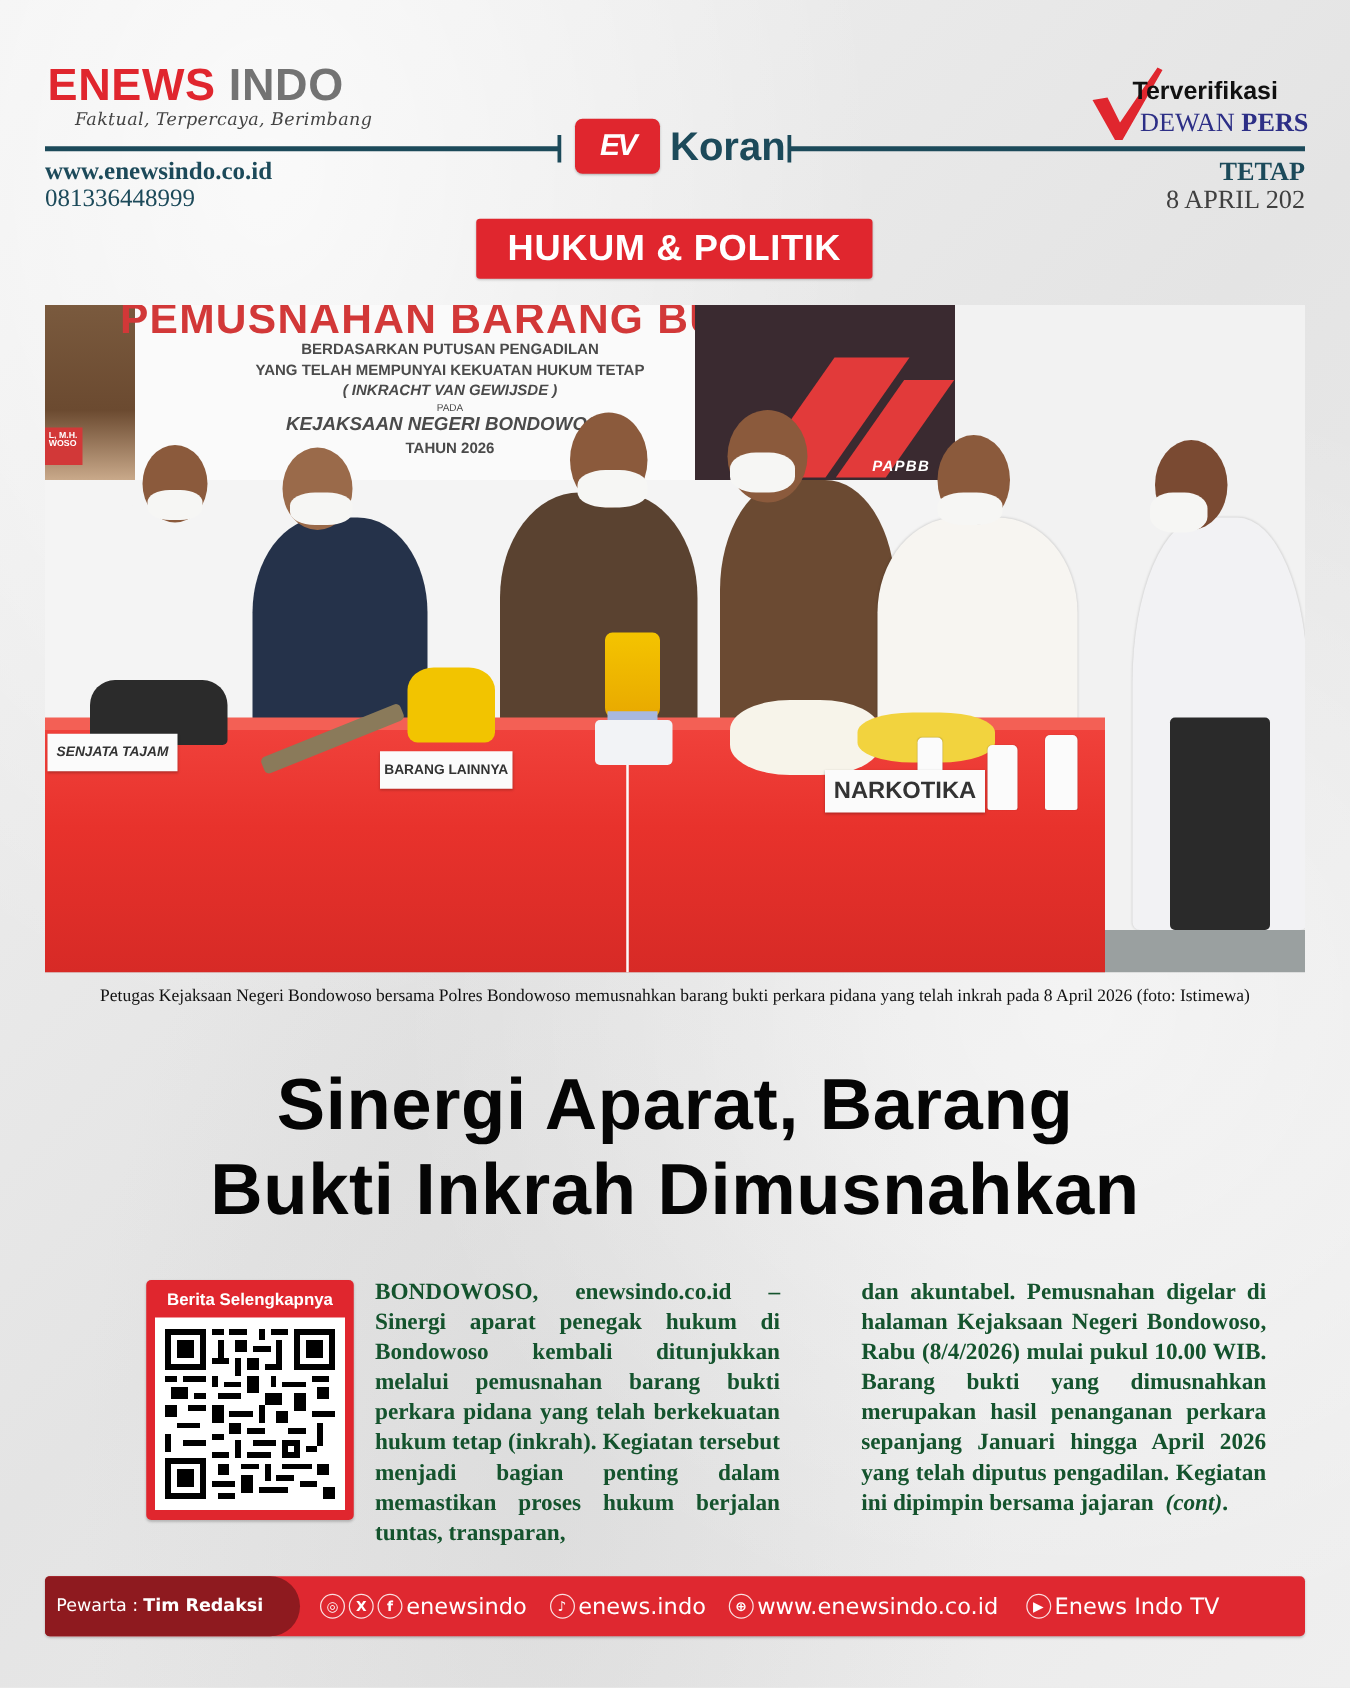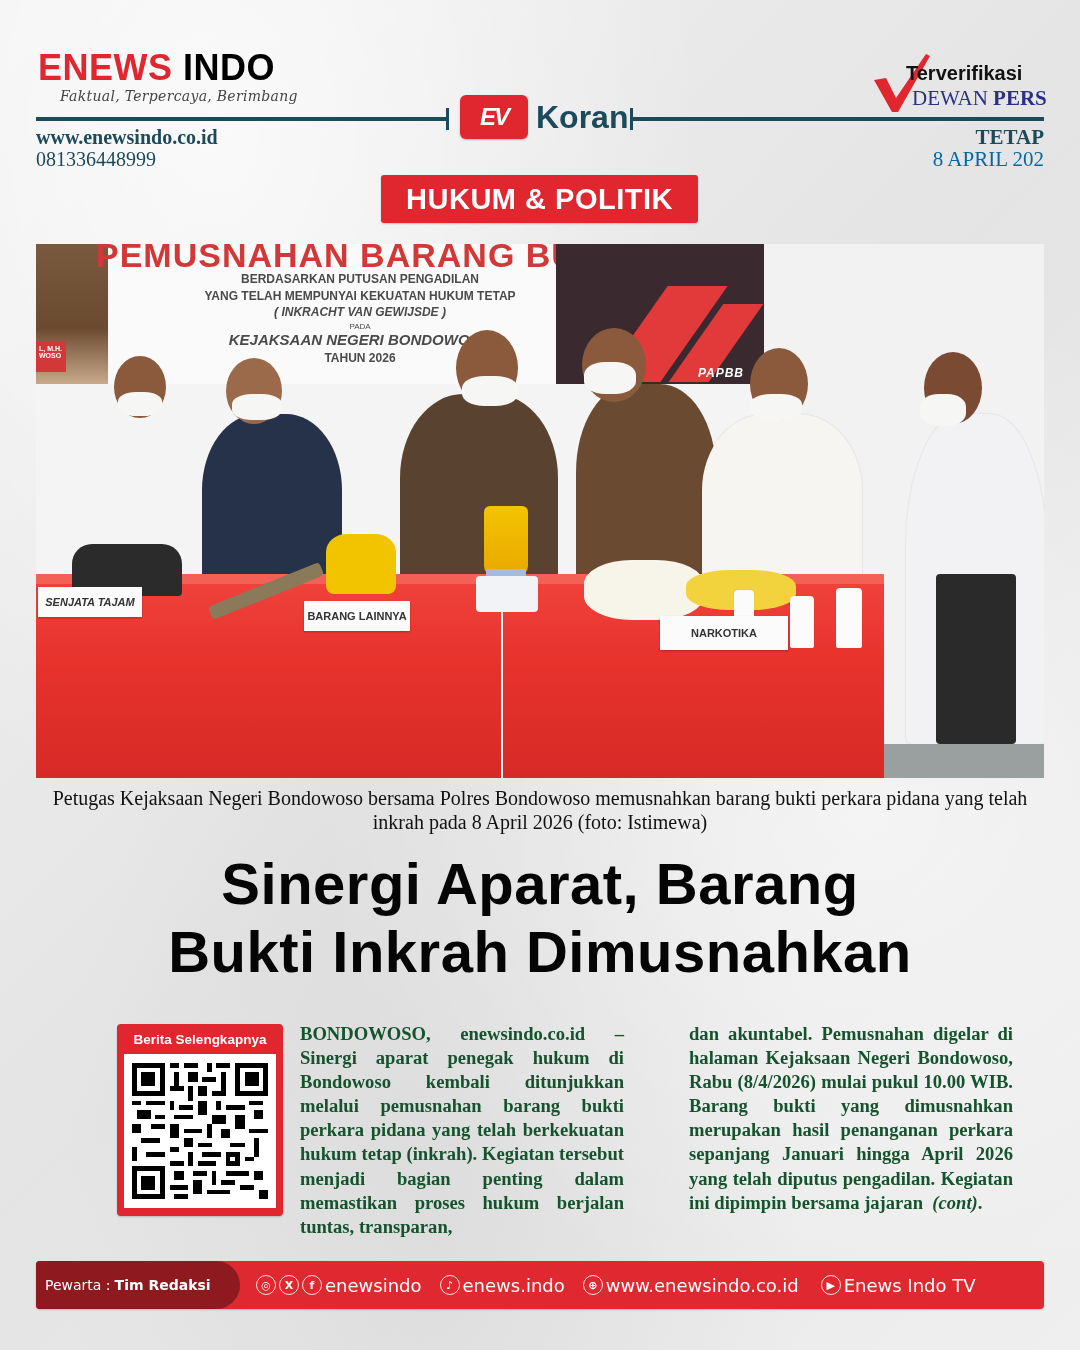--- a/index.html
+++ b/index.html
@@ -15,21 +15,21 @@
       font-family: "Liberation Serif", serif;
       color: #111;
     }
     
     .logo {
       position: absolute; left: 38px; top: 50px;
       font-family: "Liberation Sans", sans-serif; font-weight: 700;
       font-size: 36px; letter-spacing: 0.5px; line-height: 1;
     }
     .logo .enews { color: #e0262e; }
-    .logo .indo { color: #000000; }
+    .logo .indo { color: #737373; }
     .tagline {
       position: absolute; left: 60px; top: 88px;
       font-family: "DejaVu Serif", serif; font-style: italic;
       font-size: 14px; color: #444; letter-spacing: 0.3px;
     }
     .rule {
       position: absolute; top: 117px; height: 4px; background: #1c4a5a;
     }
     .rule.left { left: 36px; width: 412px; }
     .rule.right { left: 632px; width: 412px; }
@@ -73,21 +73,21 @@
       position: absolute; left: 40px; top: 34px;
       font-family: "Liberation Serif", serif; font-size: 21px; color: #2d2f86;
     }
     .verif .v-bottom b { font-weight: 700; }
     .day {
       position: absolute; right: 36px; top: 125px;
       font-weight: 700; font-size: 21px; color: #1c4a5a; text-align: right;
     }
     .date {
       position: absolute; right: 36px; top: 147px;
-      font-size: 21px; color: #0369a1; text-align: right;
+      font-size: 21px; color: #404040; text-align: right;
     }
     .category {
       position: absolute; left: 381px; top: 175px; width: 317px; height: 48px;
       background: #e0262e; border-radius: 3px;
       display: flex; align-items: center; justify-content: center;
       font-family: "Liberation Sans", sans-serif; font-weight: 700;
       font-size: 29px; color: #fff; letter-spacing: 0.5px;
       box-shadow: 0 1px 2px rgba(0,0,0,0.2);
     }
     
@@ -162,21 +162,21 @@
       position: absolute; left: 440px; top: 332px; width: 62px; height: 36px;
       background: #f2f3f6; border-radius: 4px;
     }
     .blender-collar { position: absolute; left: 450px; top: 325px; width: 40px; height: 12px; background: #a8b8e0; }
     .cord { position: absolute; left: 465px; top: 368px; width: 2px; height: 166px; background: #fafafa; }
     .bag { position: absolute; border-radius: 40%; }
     .bottle { position: absolute; background: #fbfbfb; border-radius: 4px 4px 2px 2px; box-shadow: 0 0 1px rgba(0,0,0,0.2); }
     
     .caption {
       position: absolute; left: 40px; top: 786px; width: 1000px;
-      text-align: center; font-size: 20px; line-height: 24px; color: #111;
+      text-align: center; font-size: 14px; line-height: 24px; color: #111;
       font-family: "Liberation Serif", serif;
     }
     
     .headline {
       position: absolute; left: 40px; top: 850px; width: 1000px;
       text-align: center;
       font-family: "Liberation Sans", sans-serif; font-weight: 700;
       font-size: 58px; line-height: 68px; color: #050505; letter-spacing: 0.5px;
     }
     
@@ -319,21 +319,21 @@
   <div class="bottle" style="left:754px;top:352px;width:24px;height:52px;"></div>
   <div class="bottle" style="left:800px;top:344px;width:26px;height:60px;"></div>
 
   <div class="blender-jar"></div>
   <div class="blender-collar"></div>
   <div class="blender-base"></div>
   <div class="cord"></div>
 
   <div class="sign" style="left:2px;top:343px;width:104px;height:30px;font-size:11px;font-style:italic;">SENJATA TAJAM</div>
   <div class="sign" style="left:268px;top:357px;width:106px;height:30px;font-size:11px;">BARANG LAINNYA</div>
-  <div class="sign" style="left:624px;top:372px;width:128px;height:34px;font-size:11px;">NARKOTIKA</div>
+  <div class="sign" style="left:624px;top:372px;width:128px;height:34px;font-size:19px;">NARKOTIKA</div>
 </div>
 
 <div class="caption">Petugas Kejaksaan Negeri Bondowoso bersama Polres Bondowoso memusnahkan barang bukti perkara pidana yang telah inkrah pada 8 April 2026 (foto: Istimewa)</div>
 
 <div class="headline">
   <div>Sinergi Aparat, Barang</div>
   <div>Bukti Inkrah Dimusnahkan</div>
 </div>
 
 <div class="qr-card">

